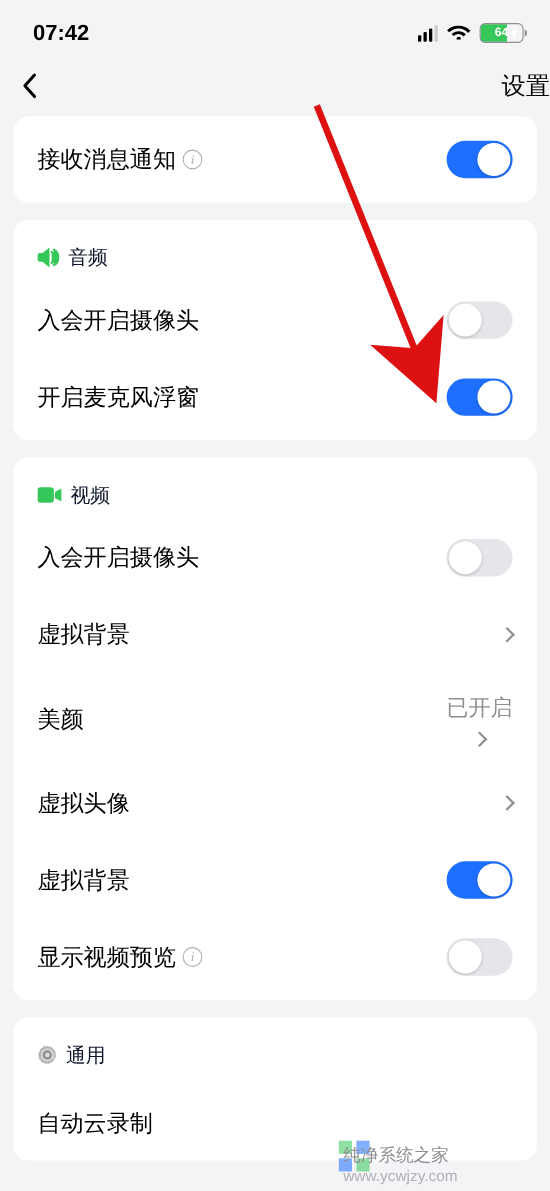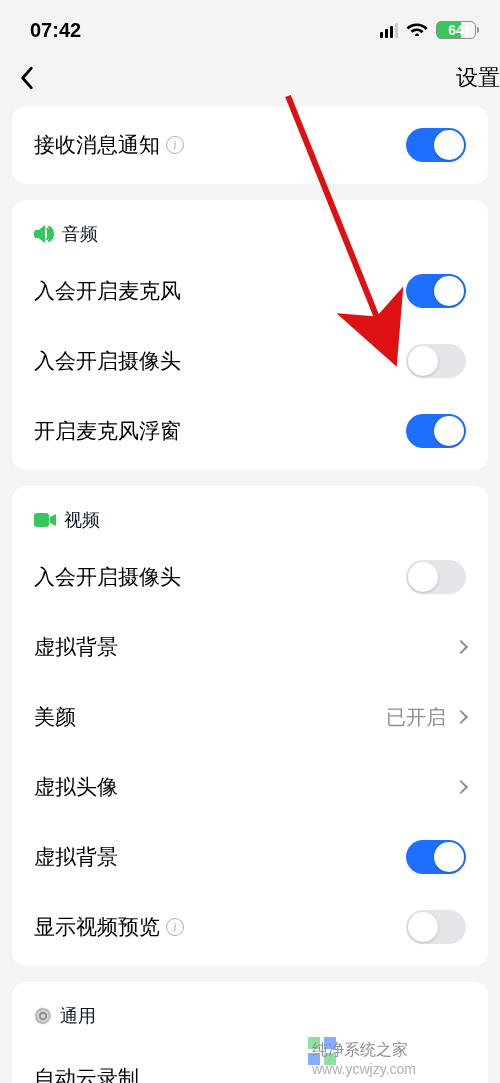--- a/index.html
+++ b/index.html
@@ -25,21 +25,21 @@
     .signal span { width: 3px; background: #000; border-radius: 1px; }
     .signal span:nth-child(1){height:6px}
     .signal span:nth-child(2){height:9px}
     .signal span:nth-child(3){height:12px}
     .signal span:nth-child(4){height:15px;background:#ccc}
     .wifi { font-size: 18px; }
     .battery {
       display:inline-flex;align-items:center;
       border: 1.5px solid #8f8f8f; border-radius: 5px;
       height: 18px; width: 40px; position: relative;
-      font-size: 14px; font-weight:700;
+      font-size: 11px; font-weight:700;
       justify-content:center;
       color:#fff;
       background: linear-gradient(to right,#35c759 0%,#35c759 64%,transparent 64%);
     }
     .battery::after{content:"";position:absolute;right:-4px;top:5px;width:2.5px;height:6px;background:#8f8f8f;border-radius:0 2px 2px 0;}
     .battery svg{position:absolute;right:3px;top:2px;}
     
     .page-header{
       height:56px;display:flex;align-items:center;justify-content:flex-end;position:relative;
     }
@@ -65,21 +65,21 @@
     .toggle{
       width:60px;height:34px;border-radius:17px;background:#e5e5ea;position:relative;flex-shrink:0;
     }
     .toggle::after{
       content:"";position:absolute;width:30px;height:30px;border-radius:50%;background:#fff;top:2px;left:2px;
       box-shadow:0 1px 3px rgba(0,0,0,.2);
     }
     .toggle.on{background:#1e6fff;}
     .toggle.on::after{left:auto;right:2px;}
     
-    .row .right{display:flex;align-items:center;gap:10px;color:#8e8e93;font-size:20px;}
+    .row .right{display:flex;align-items:center;gap:10px;color:#8e8e93;font-size:20px;flex-direction:column;}
     .chev{width:10px;height:10px;border-right:2.5px solid #8e8e93;border-bottom:2.5px solid #8e8e93;transform:rotate(-45deg);}
     
     .arrow-overlay{position:absolute;left:0;top:0;pointer-events:none;}
     
     .watermark{
       position:absolute;right:8px;bottom:6px;width:180px;
       font-size:16px;color:#8e8e93;text-align:left;
     }
     .watermark .url{font-size:14px;color:#b0b0b5;display:block;}
     .watermark-logo{position:absolute;right:160px;bottom:14px;}
@@ -135,24 +135,20 @@
     <div class="section-header">
       <span class="ico">
         <svg width="20" height="18" viewBox="0 0 20 18">
             <path fill="#35c759" d="M2 6h3l5-4v14l-5-4H2zM13 4c2 1 3 3 3 5s-1 4-3 5M15 2c3 1.5 4 4 4 7s-1 5.5-4 7" stroke="#35c759" stroke-width="2" stroke-linecap="round"></path>
             <path fill="#35c759" d="M1 6h4l5-4v14l-5-4H1a1 1 0 01-1-1V7a1 1 0 011-1z"></path>
           </svg>
       </span>
       <span>音频</span>
     </div>
     <div class="row">
-      <span>入会开启麦克风</span>
-      <div class="toggle on"></div>
-    </div>
-    <div class="row">
       <span>入会开启摄像头</span>
       <div class="toggle"></div>
     </div>
     <div class="row">
       <span>开启麦克风浮窗</span>
       <div class="toggle on"></div>
     </div>
   </div>
 
   <div class="card">

